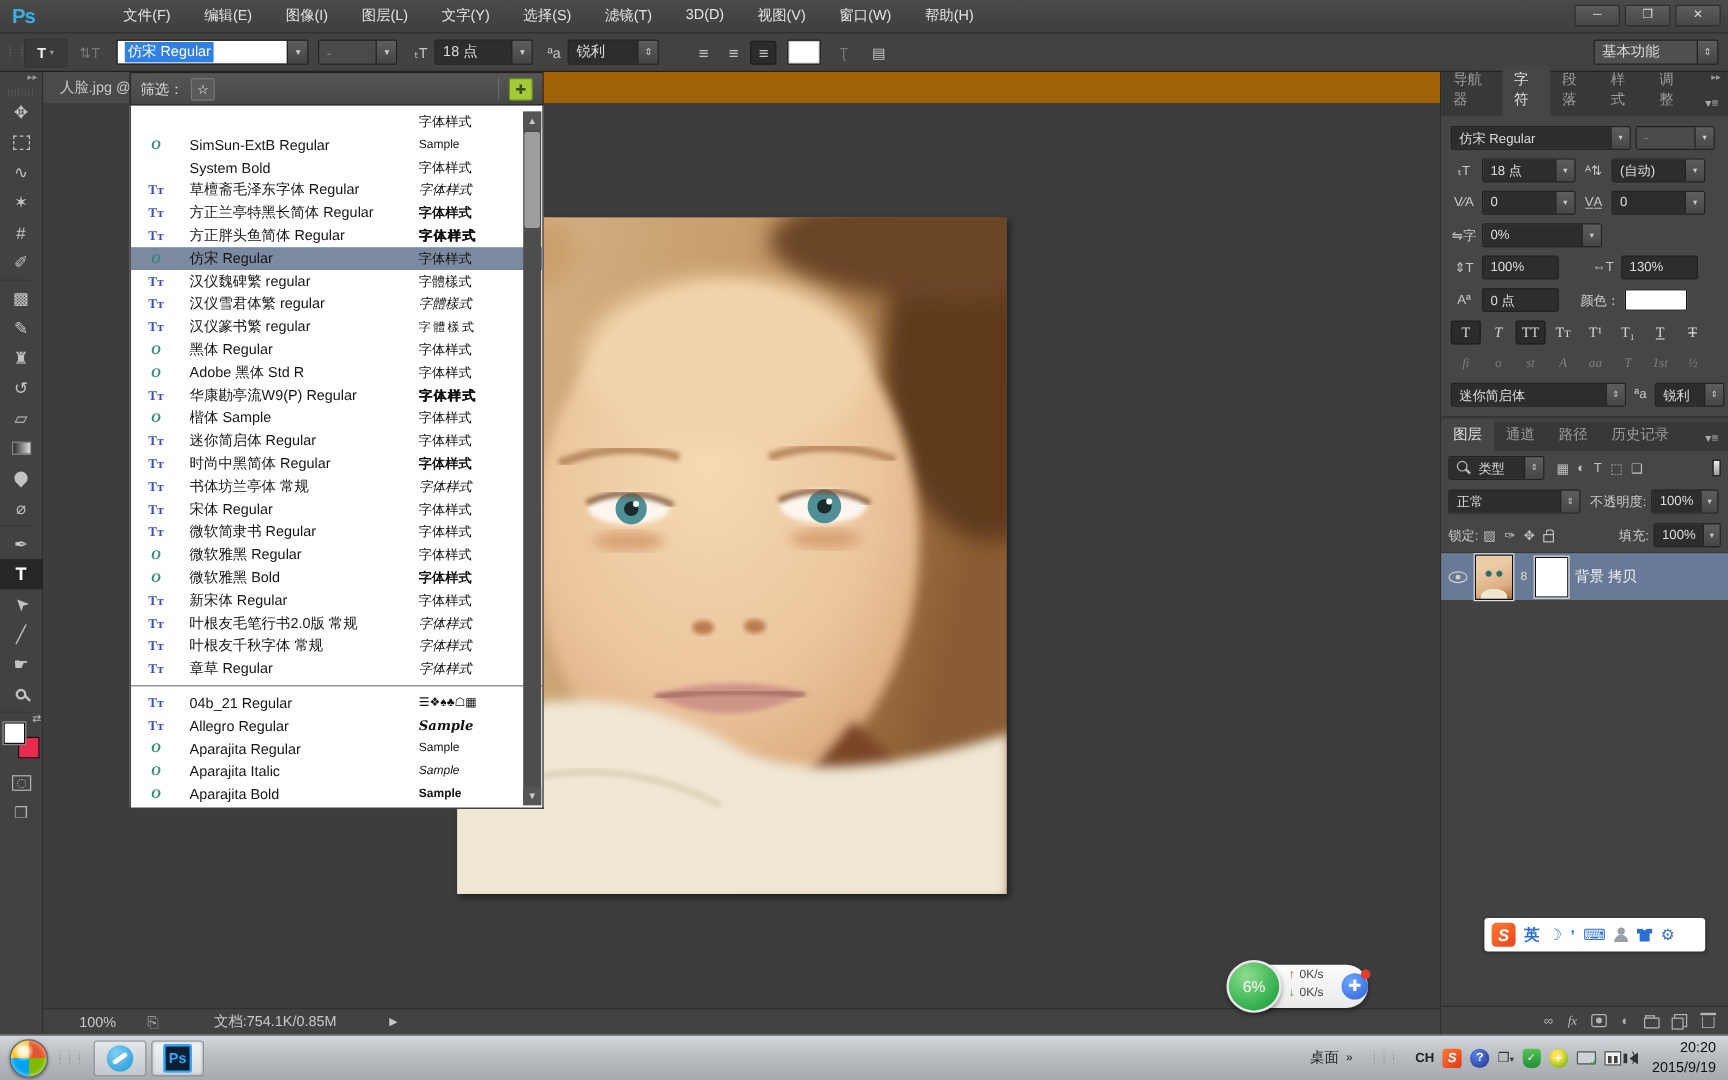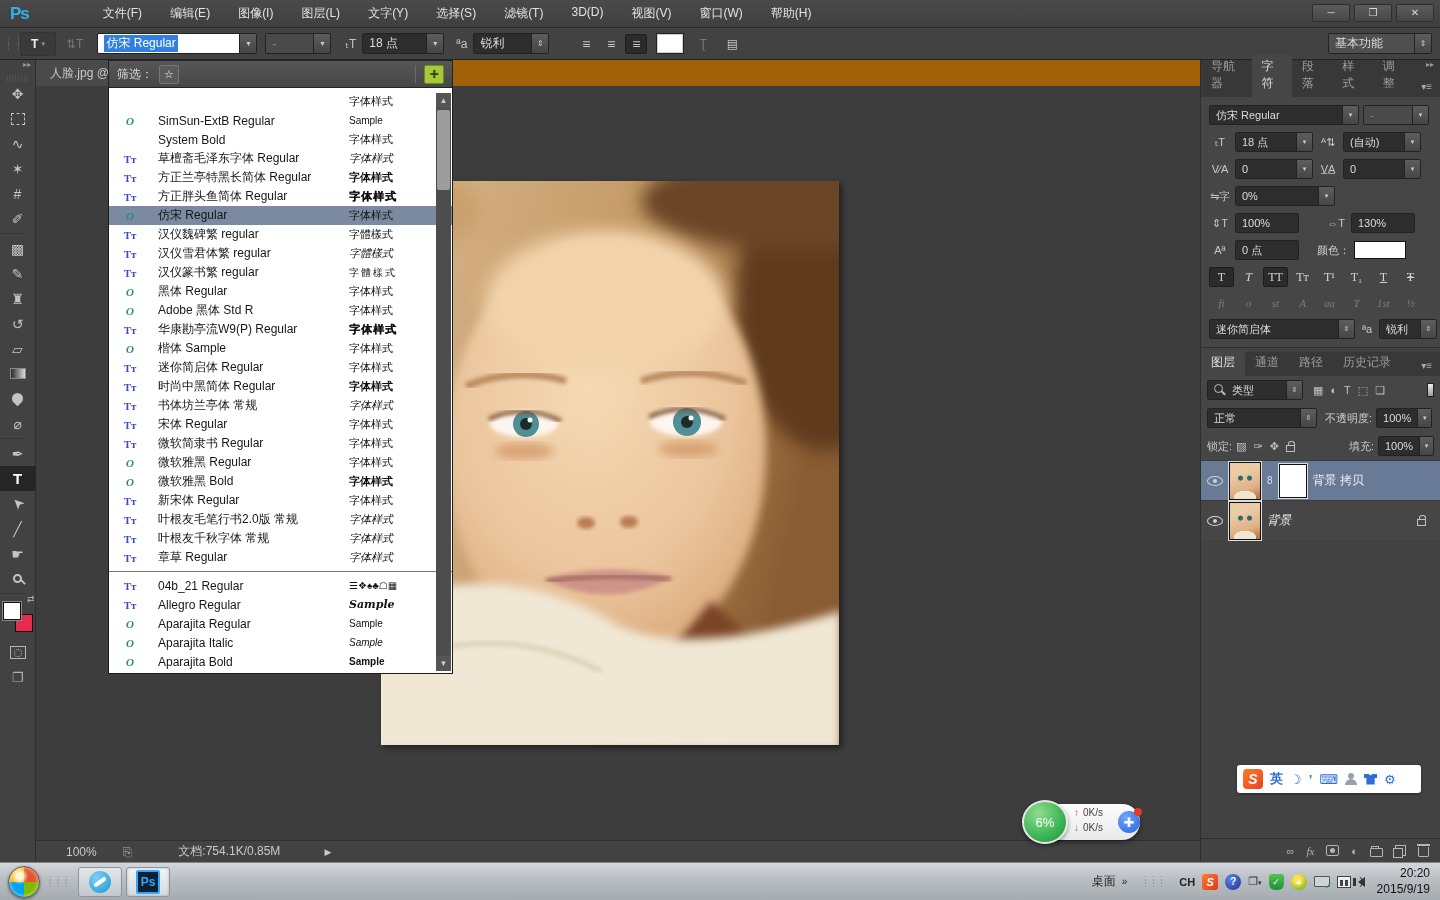--- a/index.html
+++ b/index.html
@@ -715,21 +715,21 @@
 
   <div class="ptabs" id="layers-tabs" style="margin-top:4px">
       <div class="ptab on">图层</div>
       <div class="ptab">通道</div>
       <div class="ptab">路径</div>
       <div class="ptab">历史记录</div>
       <div class="ptab-menu">▾≡</div>
     </div>
   <div id="layerspanel">
     <div class="lp-row">
-      <div class="cp-combo" style="width:96px">
+      <div class="cp-combo" style="width:80px">
         <div class="val" style="gap:4px">
             <span class="lsearch"></span>
             <span>类型</span>
           </div>
         <div class="btn">⇕</div>
       </div>
       <div class="lp-icons" id="layer-filter-icons" style="margin-left:6px">
           <span>▦</span>
           <span>◐</span>
           <span>T</span>
@@ -763,26 +763,20 @@
         <div class="btn">▾</div>
       </div>
     </div>
     <div id="layer-rows">
         <div class="layer sel">
           <span class="eye"></span>
           <div class="thumb miniface"></div>
           <span class="linkic">8</span>
           <div class="maskthumb"></div>
           <span class="lname">背景 拷贝</span>
-        </div>
-        <div class="layer">
-          <span class="eye"></span>
-          <div class="thumb miniface"></div>
-          <span class="lname it">背景</span>
-          <span class="lock-css" style="margin-left: auto; margin-right: 8px;"></span>
         </div>
       </div>
   </div>
   <div id="lp-bottom">
     <span>∞</span>
     <span style="font-style:italic;font-family:'Liberation Serif',serif">fx</span>
     <span class="maskic">
         <i></i>
       </span>
     <span>◐</span>

